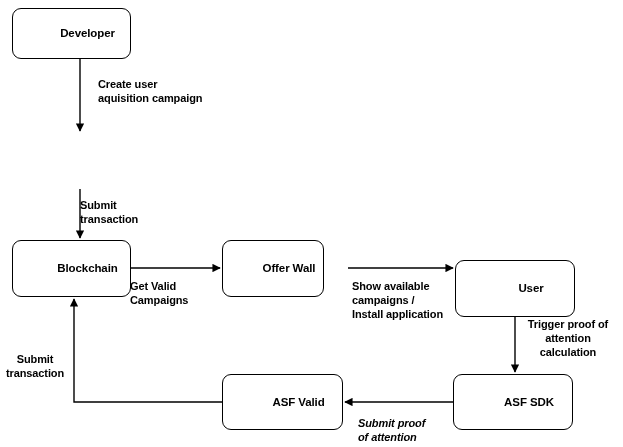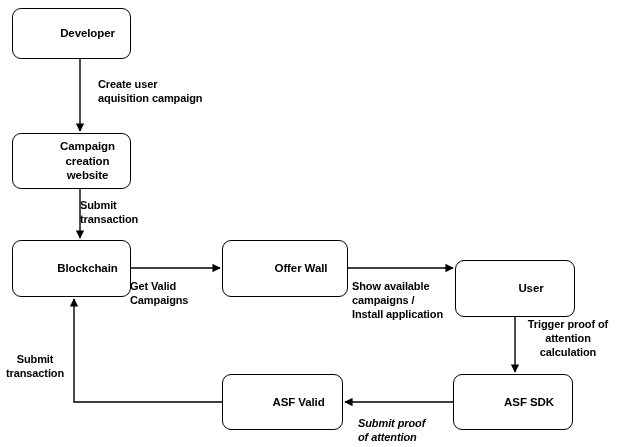--- a/index.html
+++ b/index.html
@@ -80,30 +80,26 @@
 
     <path d="M 453 402 L 345 402" stroke="#000000" stroke-width="1.4" fill="none" marker-end="url(#arrow)"></path>
 
     <path d="M 222 402 L 74 402 L 74 299" stroke="#000000" stroke-width="1.4" fill="none" marker-end="url(#arrow)"></path>
   </svg>
 
   <div class="node" style="left:12px; top:8px; width:119px; height:51px;">
     <span class="node-label">Developer</span>
   </div>
 
-  <div class="node" style="left:12px; top:133px; width:119px; height:56px;">
-    <span class="node-label">Campaign creation
-website</span>
-  </div>
 
   <div class="node" style="left:12px; top:240px; width:119px; height:57px;text-align:right;">
     <span class="node-label">Blockchain</span>
   </div>
 
-  <div class="node" style="left:222px; top:240px; width:126px; height:57px;">
+  <div class="node" style="left:222px; top:240px; width:102px; height:57px;">
     <span class="node-label">Offer Wall</span>
   </div>
 
   <div class="node" style="left:455px; top:240px; width:120px; height:57px;margin-top:20px;">
     <span class="node-label">User</span>
   </div>
 
   <div class="node" style="left:453px; top:374px; width:120px; height:56px;">
     <span class="node-label">ASF SDK</span>
   </div>

